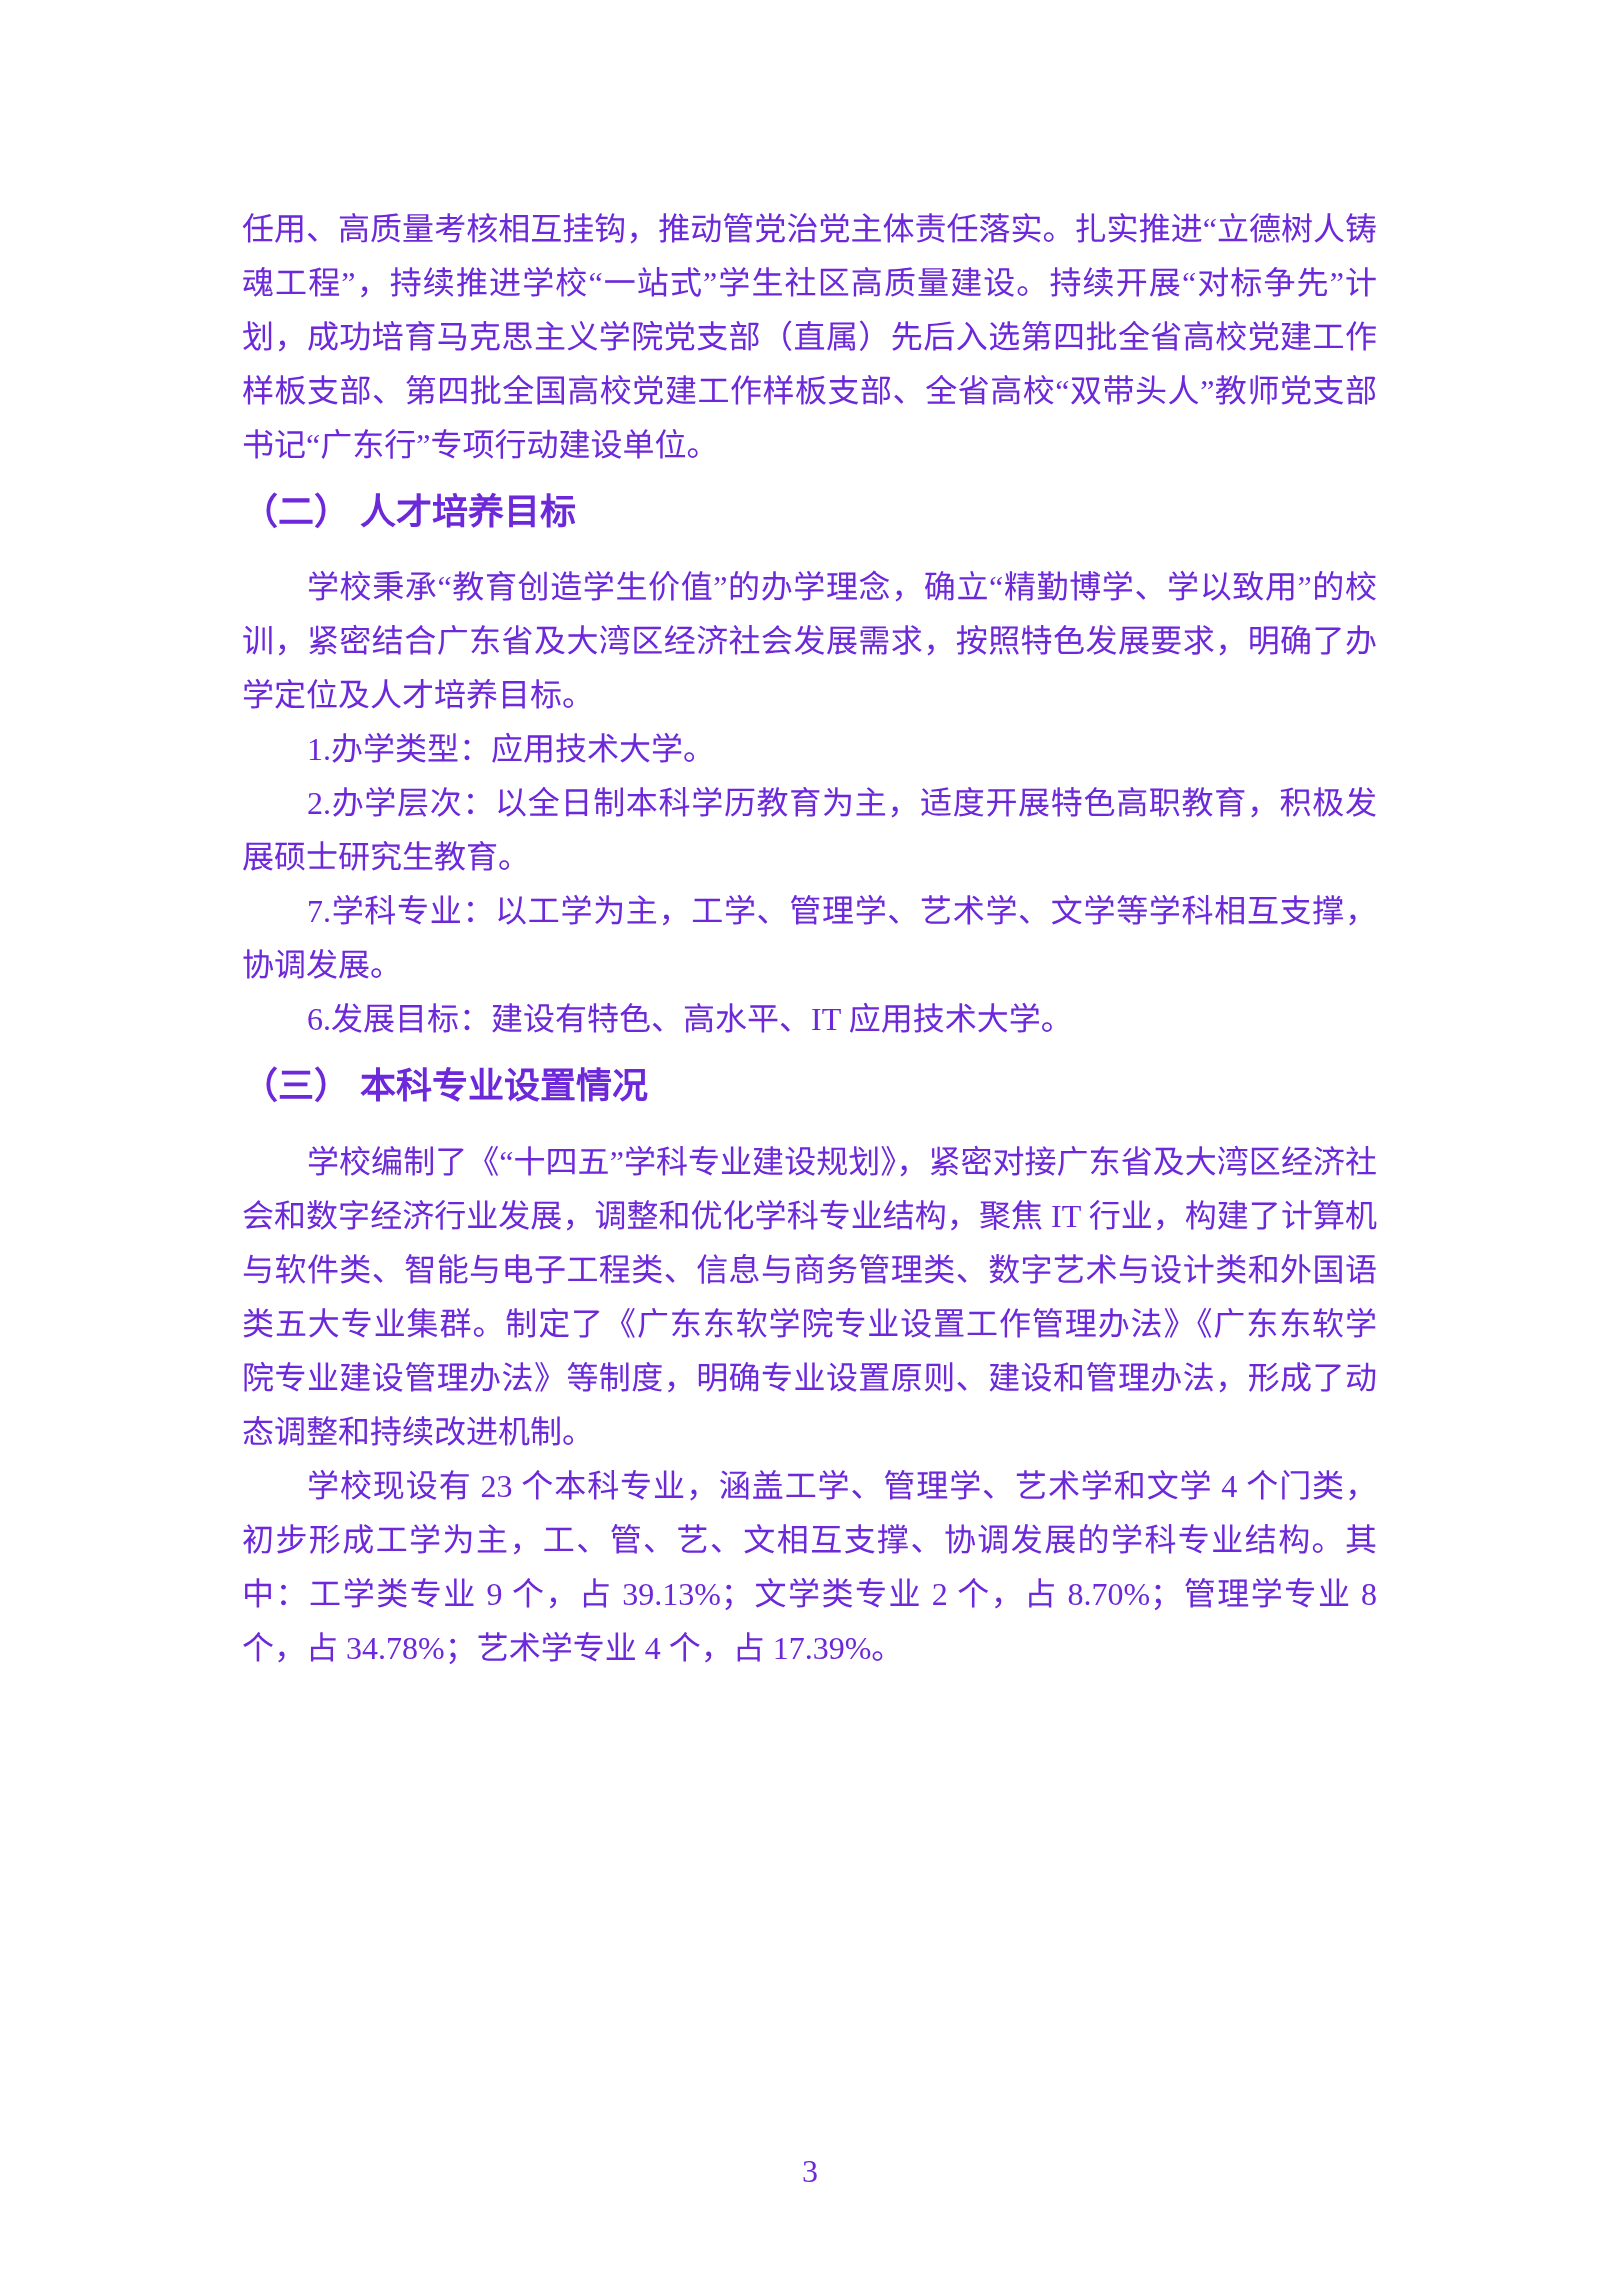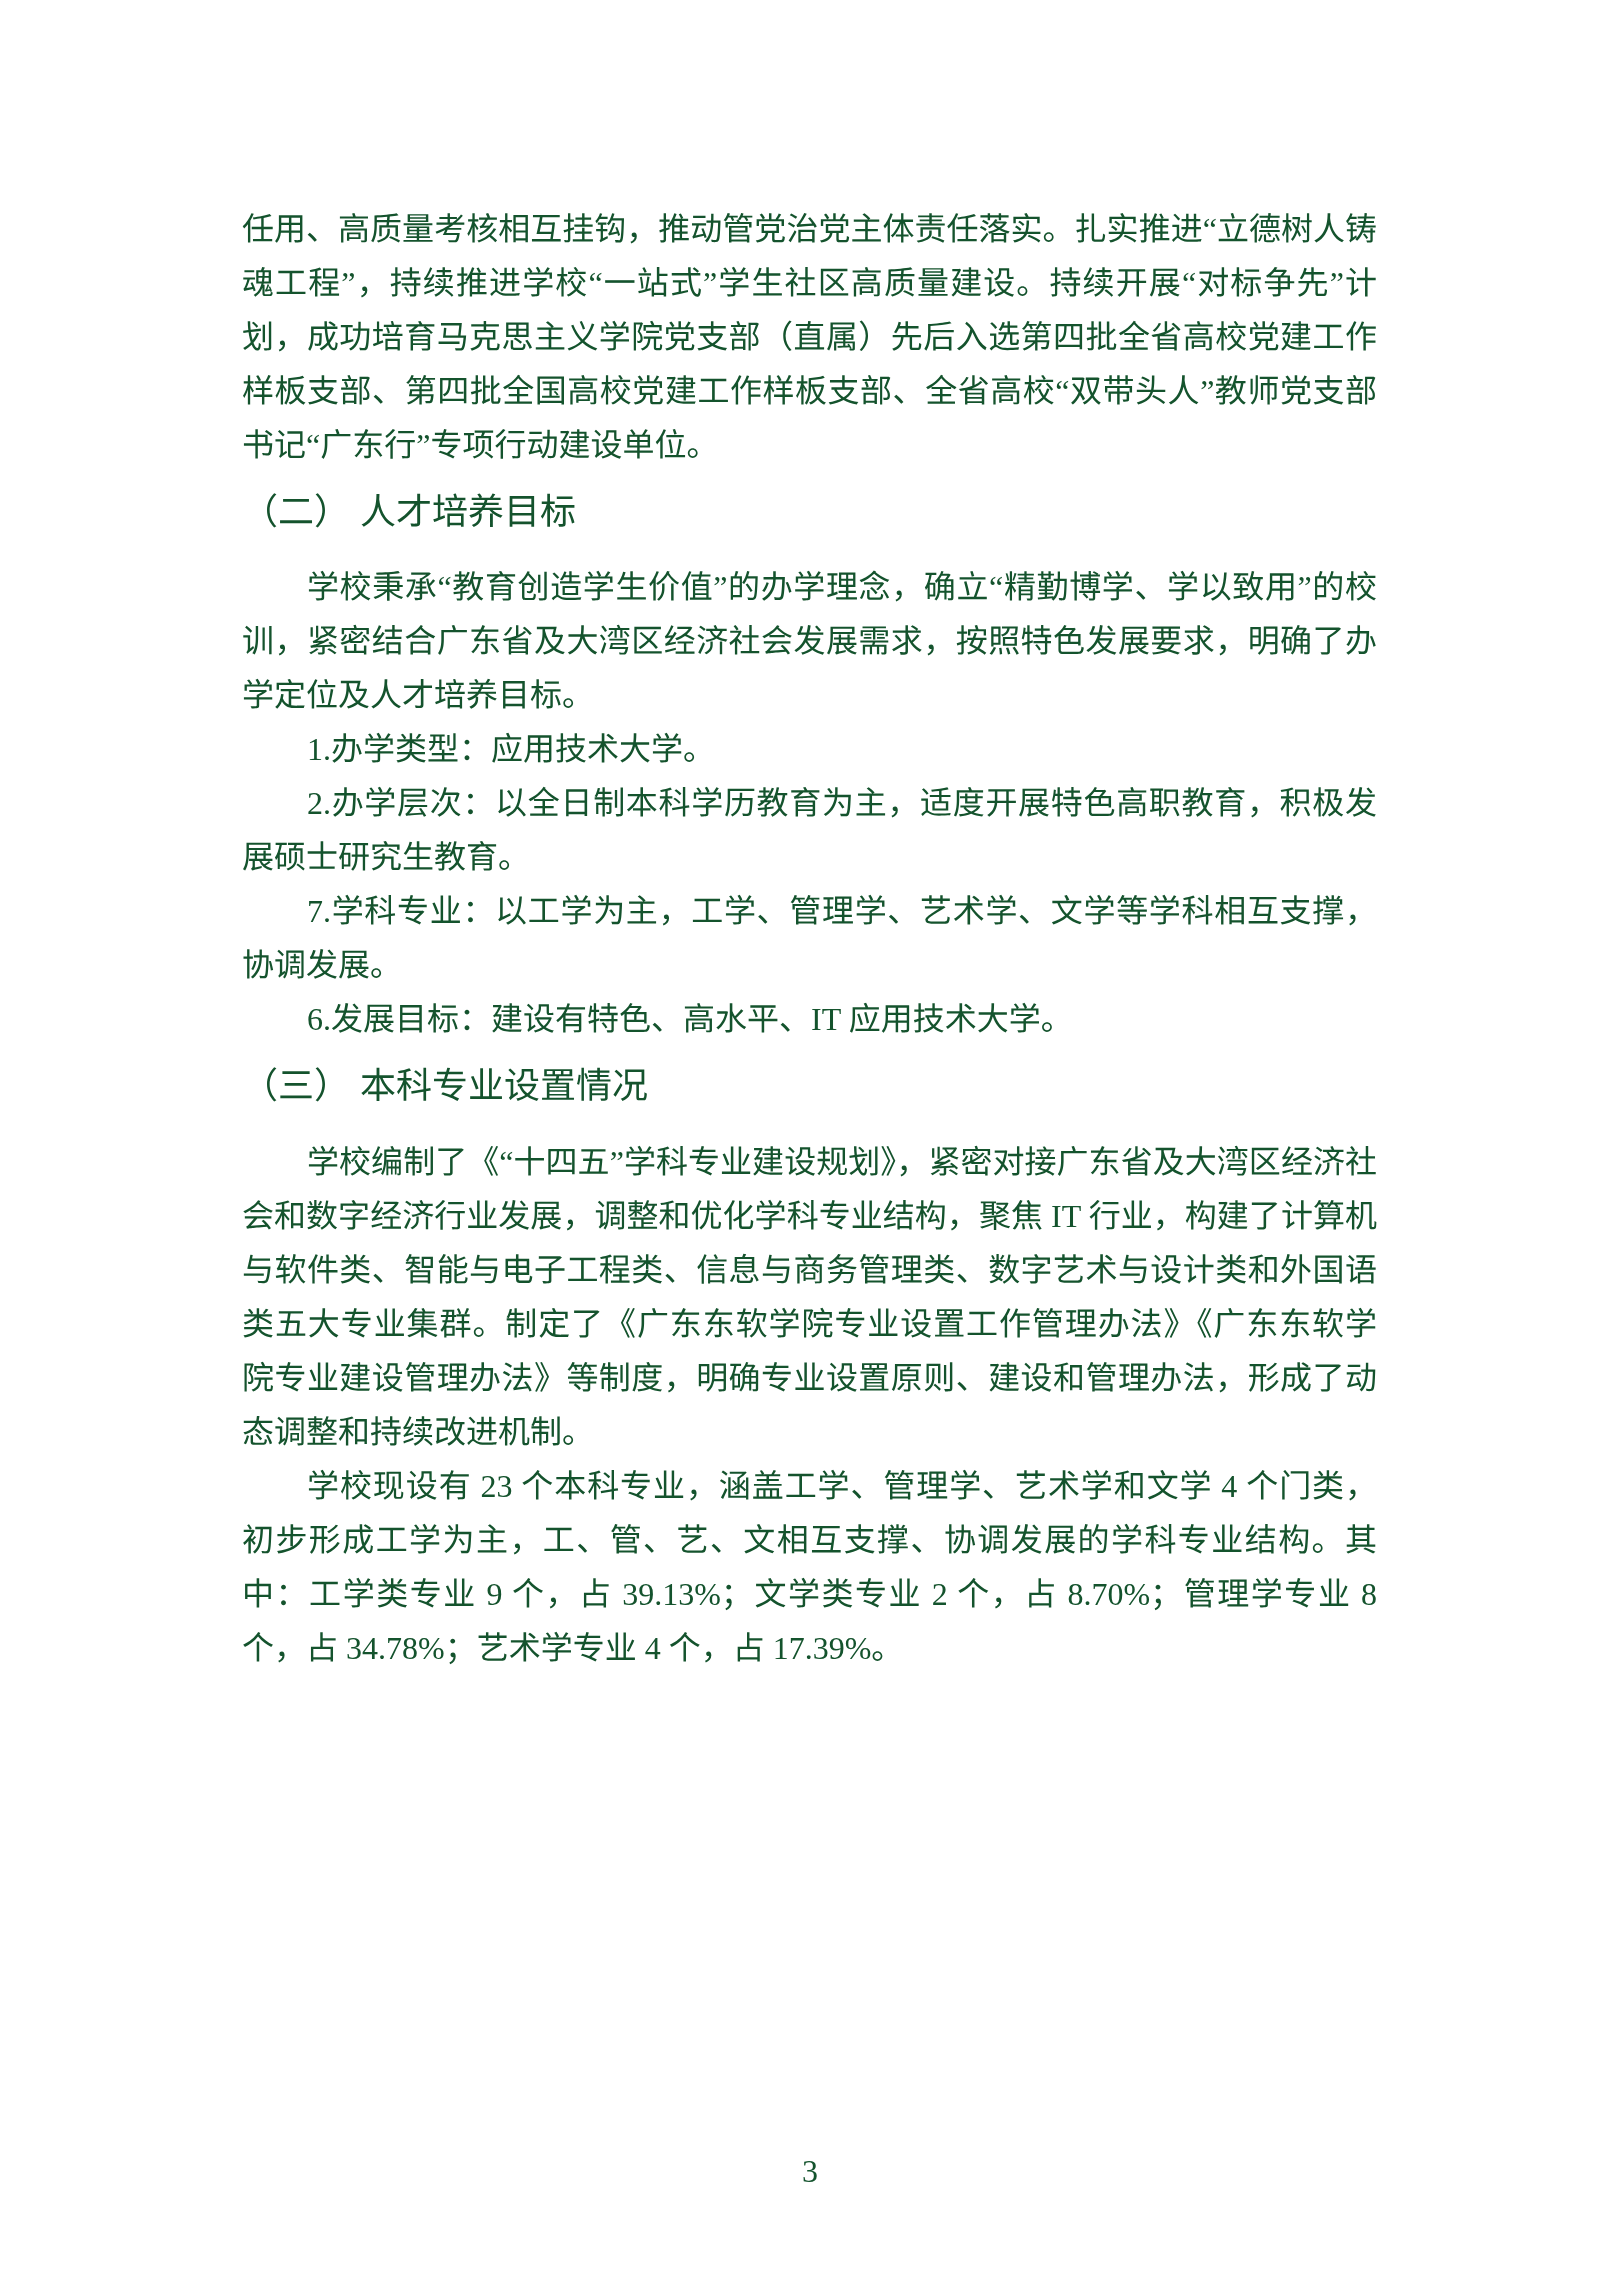--- a/index.html
+++ b/index.html
@@ -5,42 +5,42 @@
   html, body {
     margin: 0;
     padding: 0;
     background: #ffffff;
   }
   .page {
     position: relative;
     width: 1620px;
     height: 2293px;
     background: #ffffff;
-    color: #14532d;
+    color: #6d28d9;
     overflow: hidden;
     font-family: "Liberation Serif", "DejaVu Serif", serif;
   }
   .content {
     padding: 202px 243px 0 242px;
   }
   .content p {
     margin: 0;
     font-size: 32px;
     line-height: 54px;
     text-align: justify;
     letter-spacing: 0;
     word-break: break-all;
   }
   .content p.indent {
     text-indent: 65px;
   }
   .content h2.heading {
     margin: 7.8px 0 17.6px 0;
     font-family: "Liberation Sans", "DejaVu Sans", sans-serif;
-    font-weight: 400;
+    font-weight: 700;
     font-size: 36px;
     line-height: 63px;
     text-align: left;
   }
   .footer {
     position: absolute;
     left: 0;
     top: 2154px;
     width: 100%;
     text-align: center;

